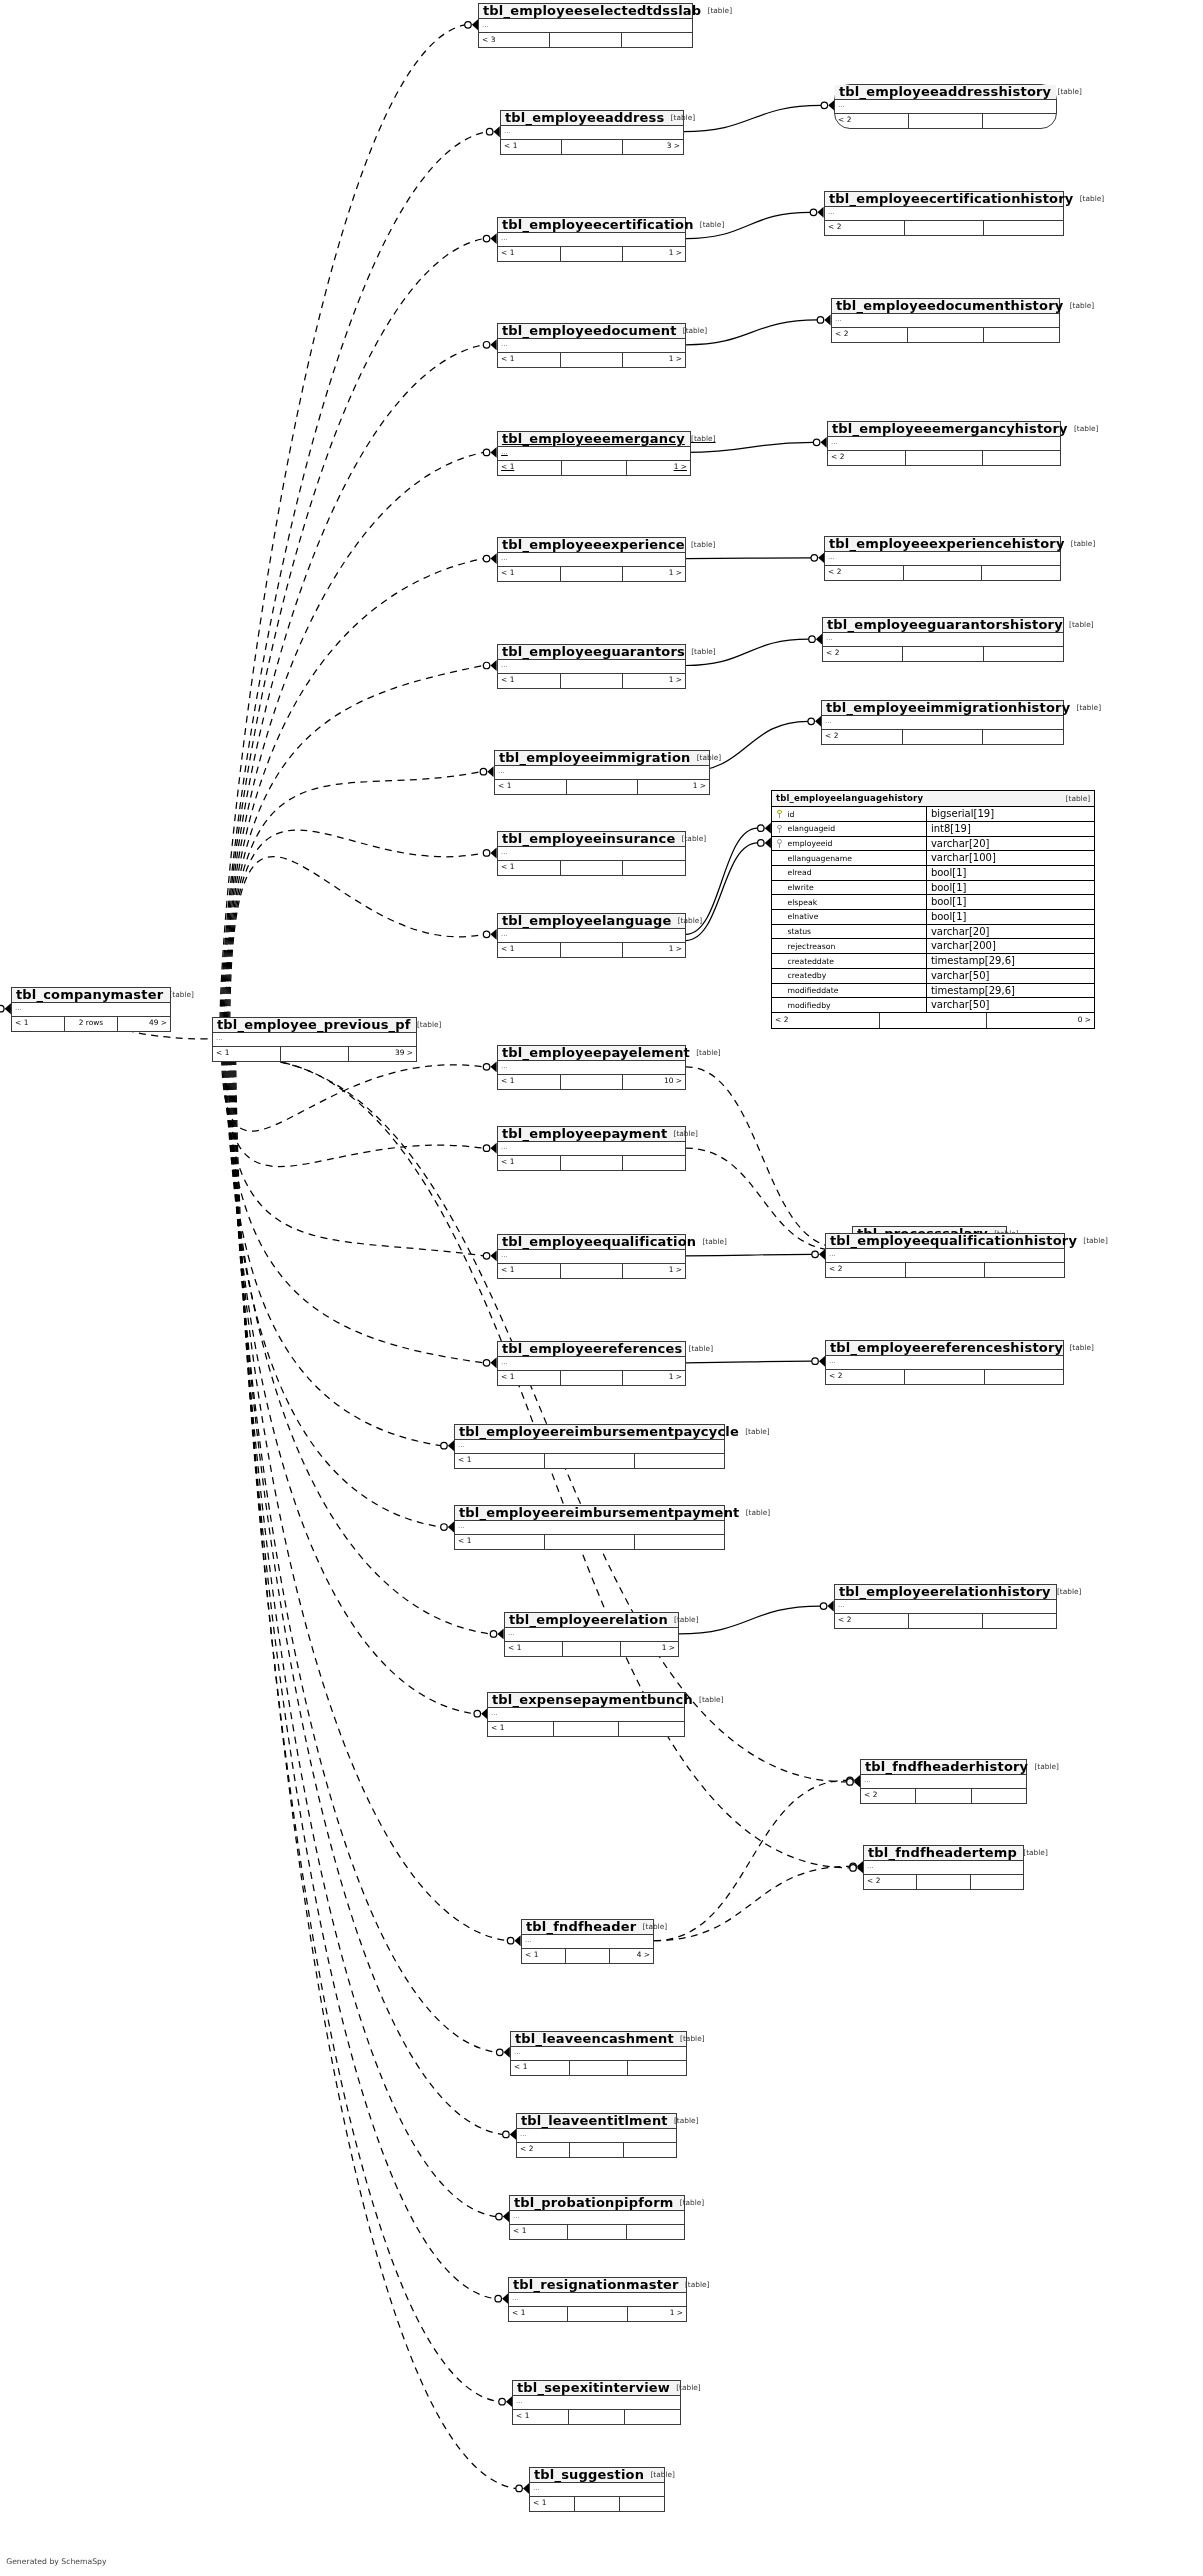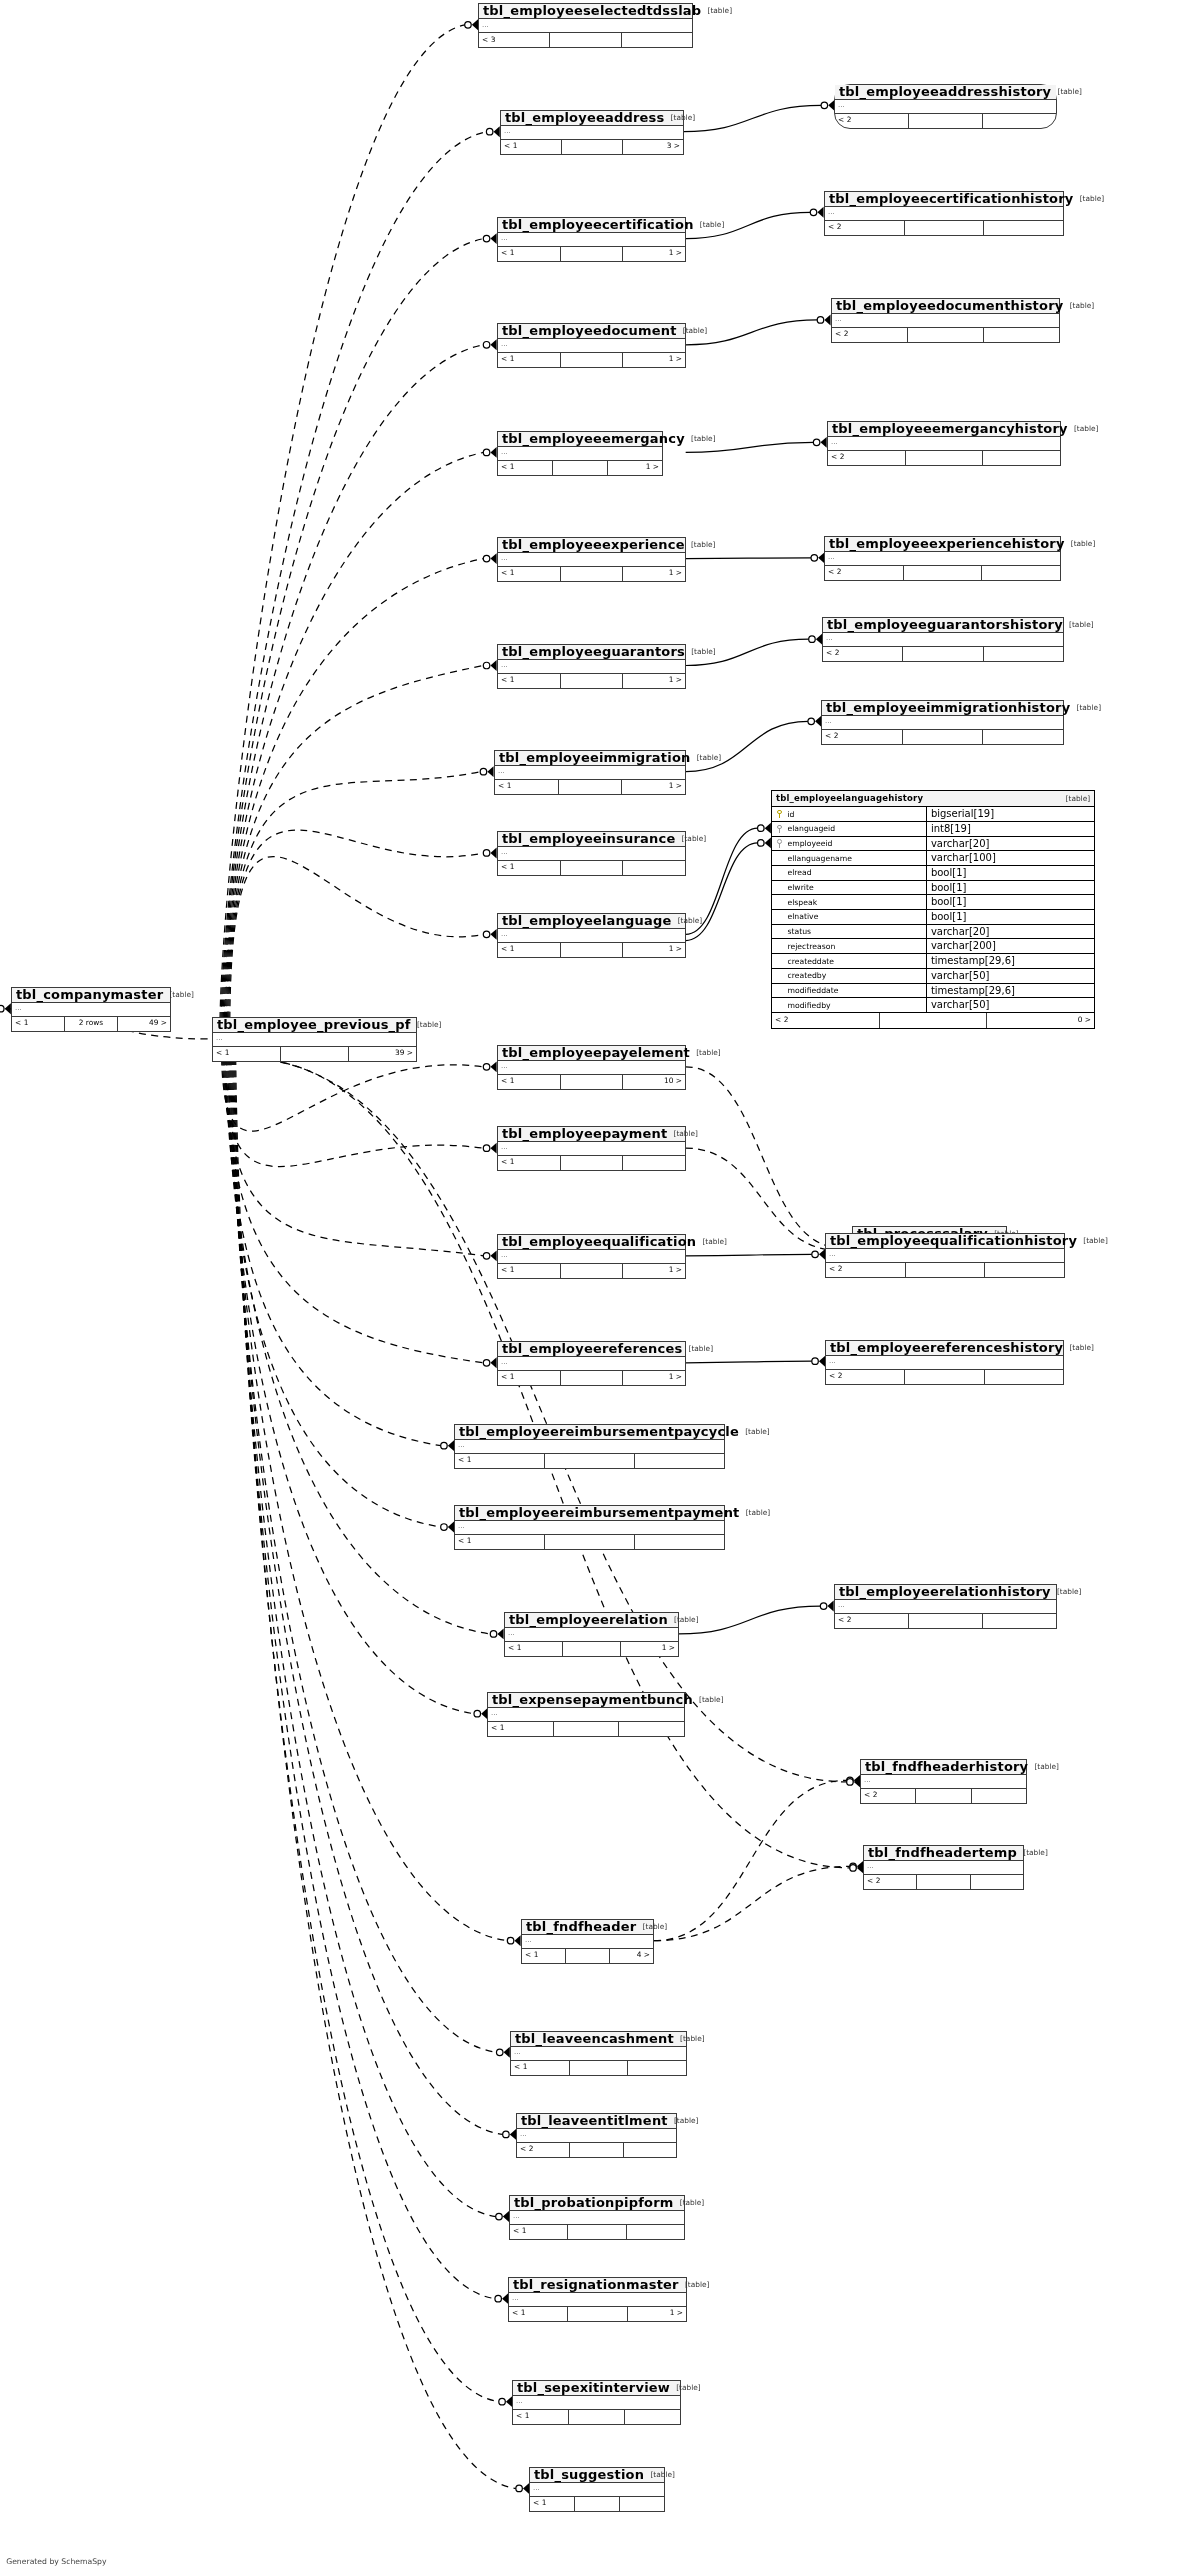--- a/index.html
+++ b/index.html
@@ -278,21 +278,21 @@
           <span class="tname">tbl_employeedocumenthistory</span>
           <span class="ttag">[table]</span>
         </div>
         <div class="tmid">...</div>
         <div class="tfoot">
           <span class="c l">&lt; 2</span>
           <span class="c m"></span>
           <span class="c r"></span>
         </div>
       </div>
-      <div class="tbox" style="left: 497px; top: 431px; width: 166px;">
+      <div class="tbox" style="left: 497px; top: 431px; width: 194px; text-decoration: underline;">
         <div class="thdr">
           <span class="tname">tbl_employeeemergancy</span>
           <span class="ttag">[table]</span>
         </div>
         <div class="tmid">...</div>
         <div class="tfoot">
           <span class="c l">&lt; 1</span>
           <span class="c m"></span>
           <span class="c r">1 &gt;</span>
         </div>
@@ -350,21 +350,21 @@
           <span class="tname">tbl_employeeguarantorshistory</span>
           <span class="ttag">[table]</span>
         </div>
         <div class="tmid">...</div>
         <div class="tfoot">
           <span class="c l">&lt; 2</span>
           <span class="c m"></span>
           <span class="c r"></span>
         </div>
       </div>
-      <div class="tbox" style="left: 494px; top: 750px; width: 192px;">
+      <div class="tbox" style="left: 494px; top: 750px; width: 216px;">
         <div class="thdr">
           <span class="tname">tbl_employeeimmigration</span>
           <span class="ttag">[table]</span>
         </div>
         <div class="tmid">...</div>
         <div class="tfoot">
           <span class="c l">&lt; 1</span>
           <span class="c m"></span>
           <span class="c r">1 &gt;</span>
         </div>

